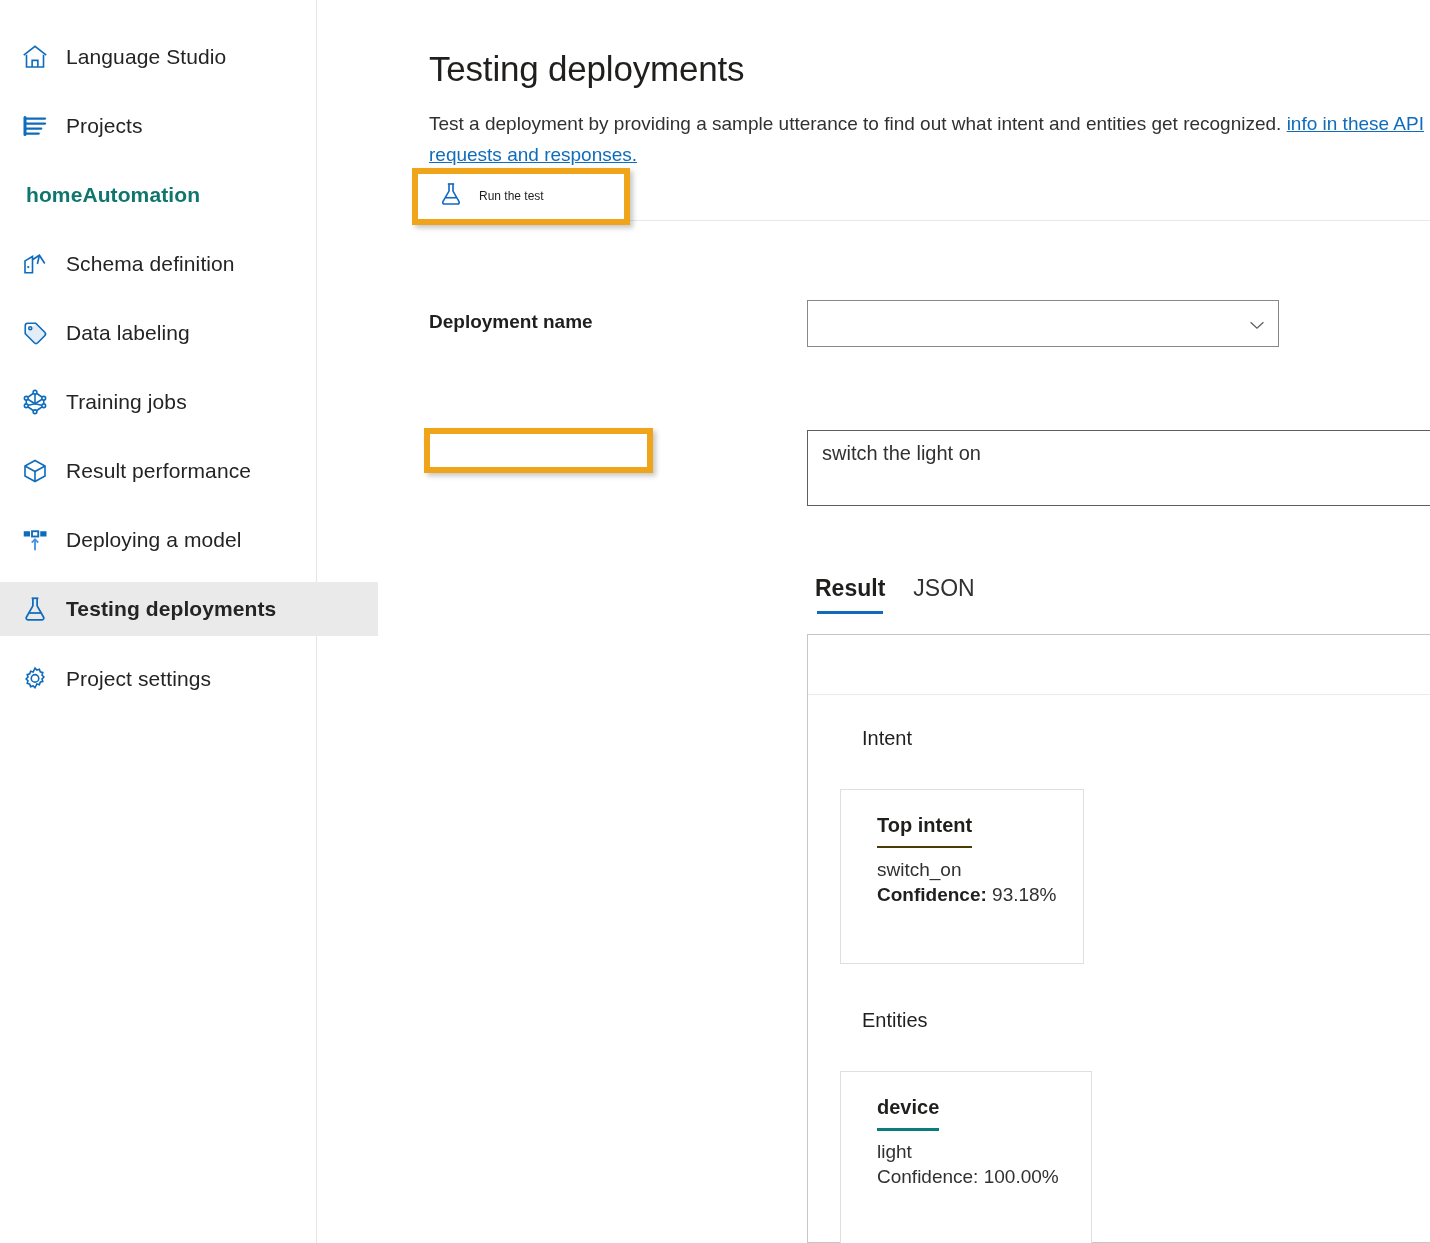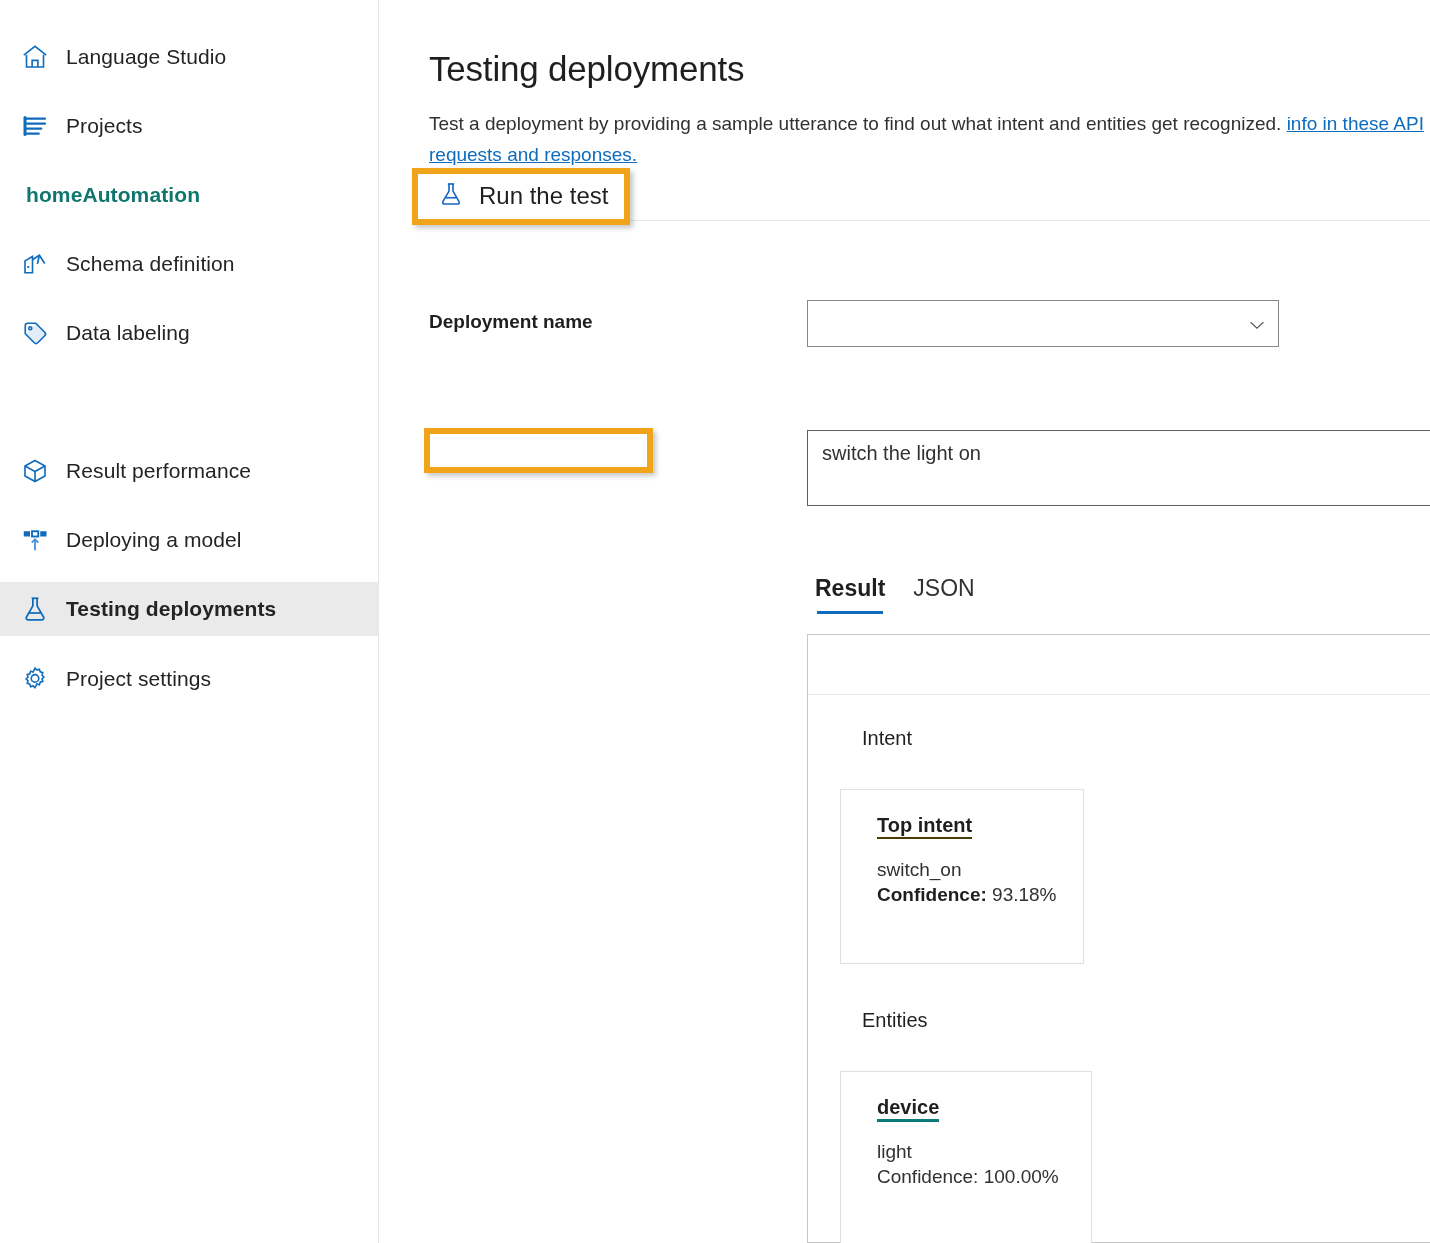--- a/index.html
+++ b/index.html
@@ -14,21 +14,21 @@
     width: 1430px;
     height: 1243px;
     overflow: hidden;
     background: #ffffff;
   }
 
   
   #sidebar {
     position: absolute;
     left: 0; top: 0;
-    width: 379px;
+    width: 317px;
     height: 1243px;
     background: #ffffff;
     border-right: 1px solid #e5e5e5;
   }
   .nav-item {
     position: absolute;
     left: 0;
     width: 378px;
     height: 54px;
     display: flex;
@@ -102,21 +102,21 @@
     position: absolute;
     left: 12px; top: 0;
     height: 46px;
     display: flex;
     align-items: center;
     padding: 0 12px 0 10px;
     background: #ffffff;
     cursor: pointer;
   }
   .cmd-button-label {
-    font-size: 24px;
+    font-size: 12px;
     color: #201f1e;
     margin-left: 14px;
     white-space: nowrap;
   }
 
   
   .field-label {
     position: absolute;
     font-size: 19px;
     font-weight: 700;
@@ -212,20 +212,21 @@
     position: absolute;
     border: 1px solid #e1dfdd;
     background: #ffffff;
   }
   .res-card-title {
     position: absolute;
     left: 36px; top: 24px;
     font-size: 20px;
     font-weight: 600;
     color: #201f1e;
+    padding-bottom: 9px;
     white-space: nowrap;
   }
   .res-card-title.intent { border-bottom: 2px solid #4a3b04; }
   .res-card-title.entity { border-bottom: 3px solid #0b7b7b; }
   .res-card-body {
     position: absolute;
     left: 36px; top: 67px;
     font-size: 19px;
     line-height: 25px;
     color: #323130;
@@ -291,20 +292,37 @@
       <span class="nav-icon">
         <svg width="30" height="30" viewBox="0 0 24 24" fill="none" stroke="#0f6cbd" stroke-width="1.3">
           <path d="M12.6 4.2 19.8 11.4a2 2 0 0 1 0 2.8l-5.6 5.6a2 2 0 0 1-2.8 0L4.2 12.6V6.2a2 2 0 0 1 2-2z"></path>
           <path d="M12.6 4.2 4.2 12.6l7.2 7.2a2 2 0 0 0 2.8 0l5.6-5.6a2 2 0 0 0 0-2.8z" fill="#0f6cbd" stroke="none" opacity="0.12"></path>
           <circle cx="8.2" cy="8.2" r="1.2"></circle>
         </svg>
       </span>
       <span class="nav-label">Data labeling</span>
     </div>
 
+    <div class="nav-item" style="top:375px">
+      <span class="nav-icon">
+        <svg width="30" height="30" viewBox="0 0 24 24" fill="none" stroke="#0f6cbd" stroke-width="1.25">
+          <path d="M12 4.2 19 9v6l-7 4.8L5 15V9z"></path>
+          <path d="M5 9l7 4.4L19 9"></path>
+          <path d="M12 4.2v9.2"></path>
+          <path d="M5 15l7-1.6 7 1.6"></path>
+          <circle cx="12" cy="4.2" r="1.5" fill="#fff"></circle>
+          <circle cx="5" cy="9" r="1.5" fill="#fff"></circle>
+          <circle cx="19" cy="9" r="1.5" fill="#fff"></circle>
+          <circle cx="5" cy="15" r="1.5" fill="#fff"></circle>
+          <circle cx="19" cy="15" r="1.5" fill="#fff"></circle>
+          <circle cx="12" cy="19.8" r="1.5" fill="#fff"></circle>
+        </svg>
+      </span>
+      <span class="nav-label">Training jobs</span>
+    </div>
 
     <div class="nav-item" style="top:444px">
       <span class="nav-icon">
         <svg width="30" height="30" viewBox="0 0 24 24" fill="none" stroke="#0f6cbd" stroke-width="1.3">
           <path d="M12 3.6 20 8v8l-8 4.4L4 16V8z"></path>
           <path d="M4 8l8 4.4L20 8"></path>
           <path d="M12 12.4v8"></path>
         </svg>
       </span>
       <span class="nav-label">Result performance</span>

